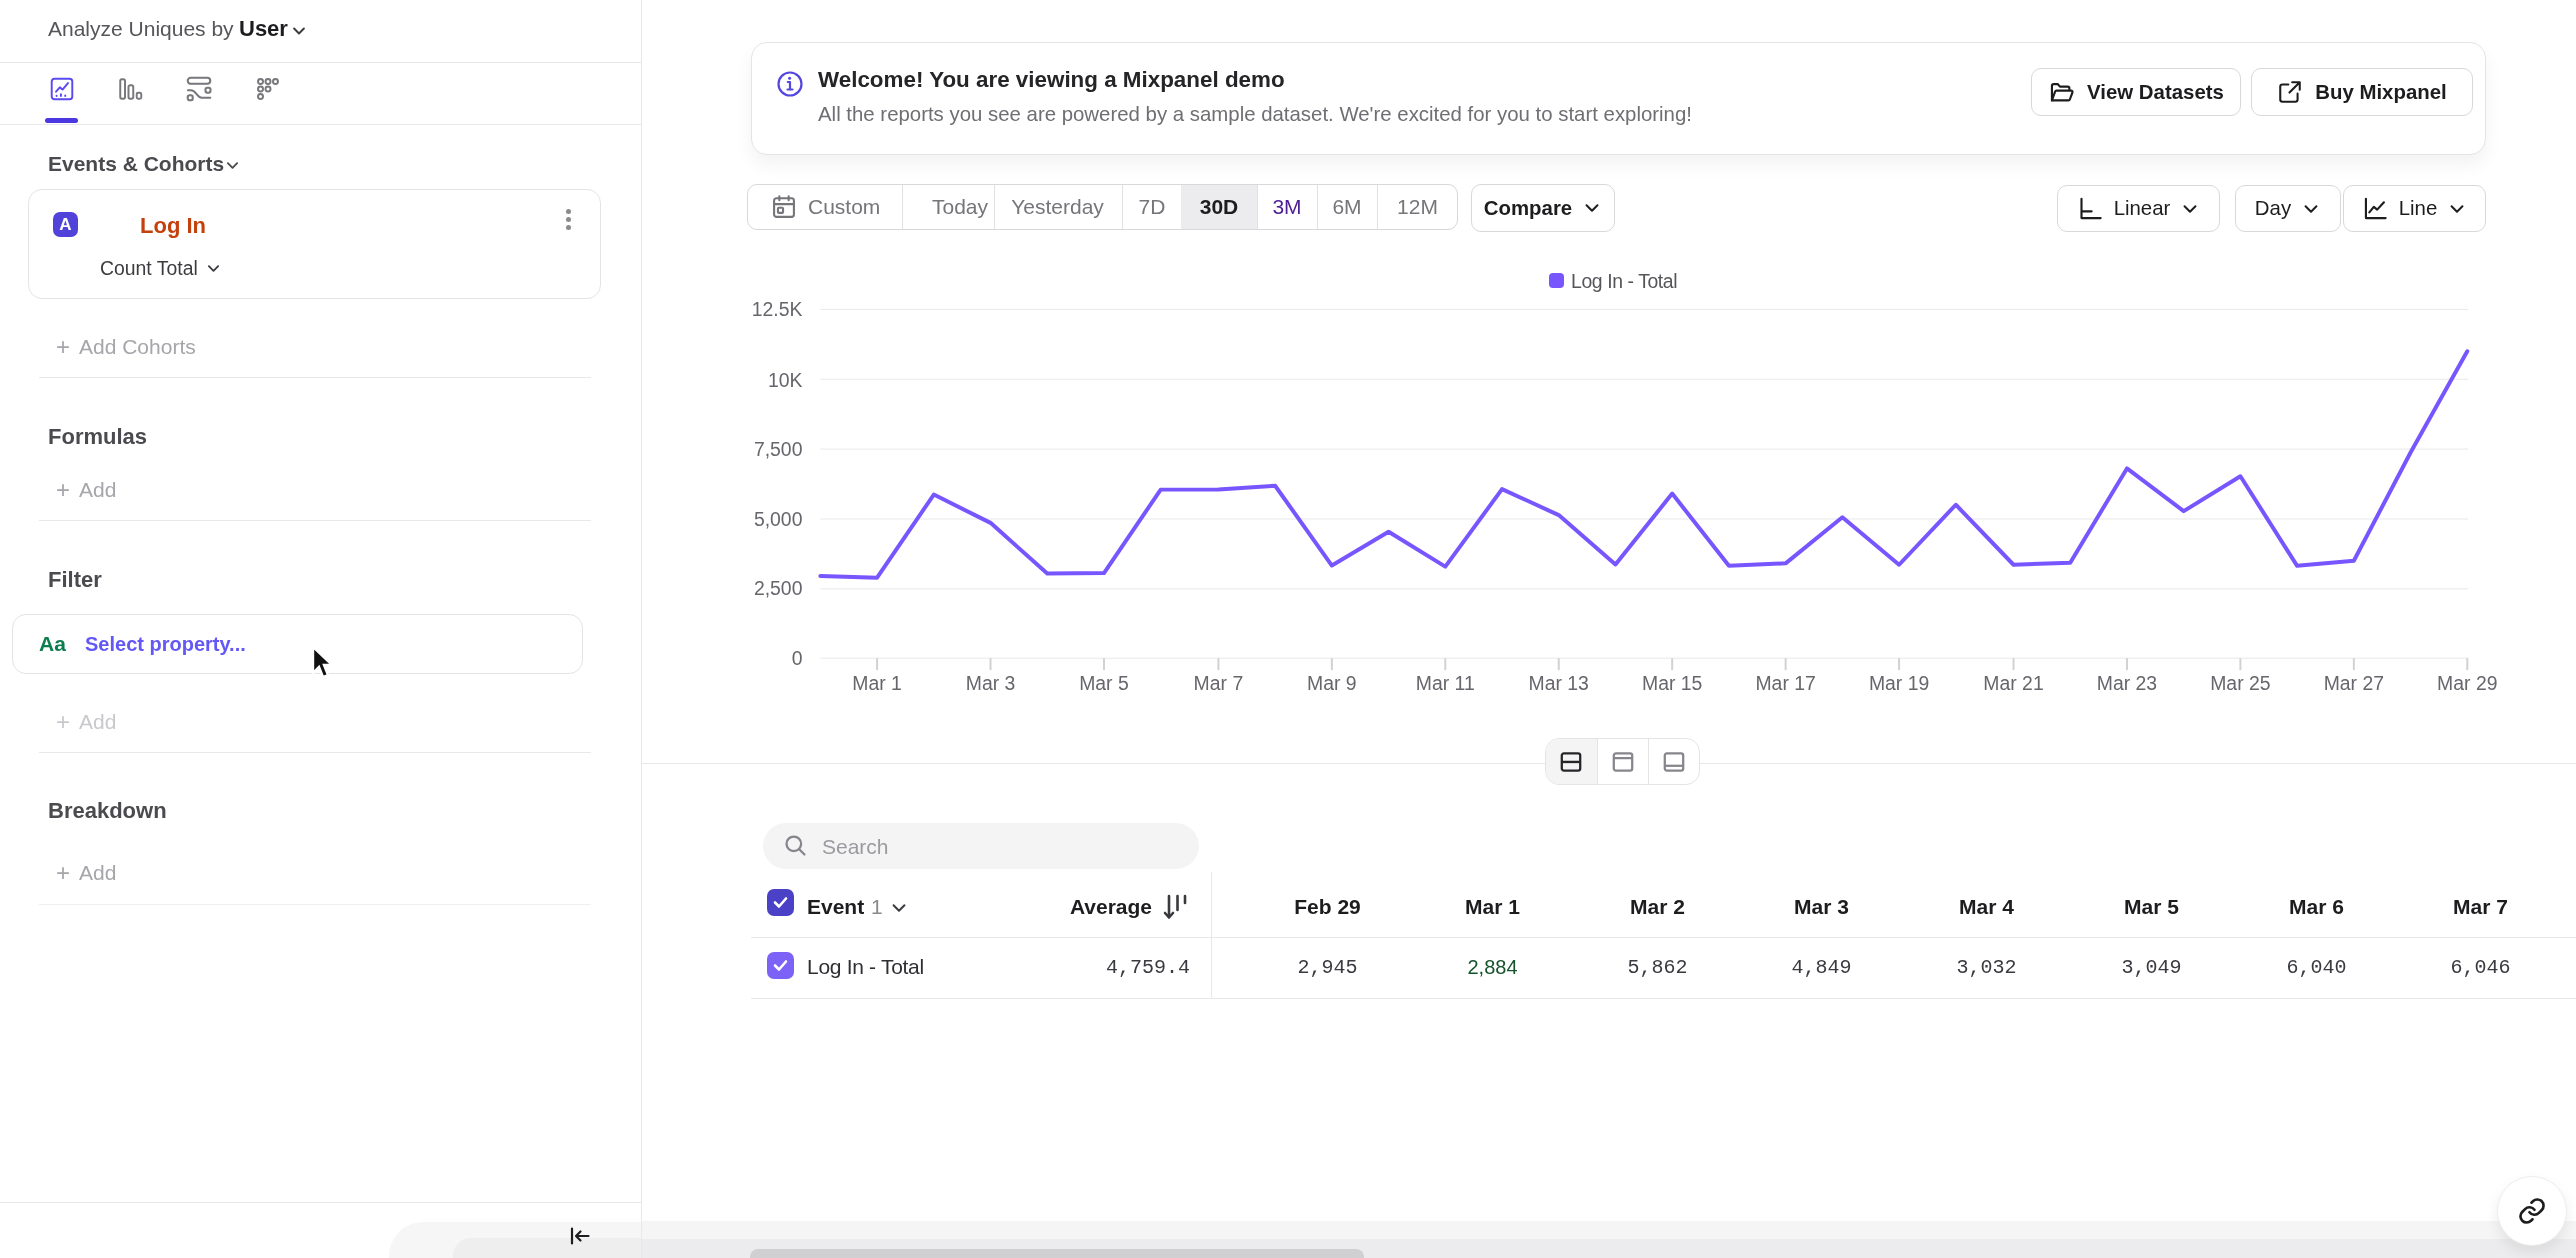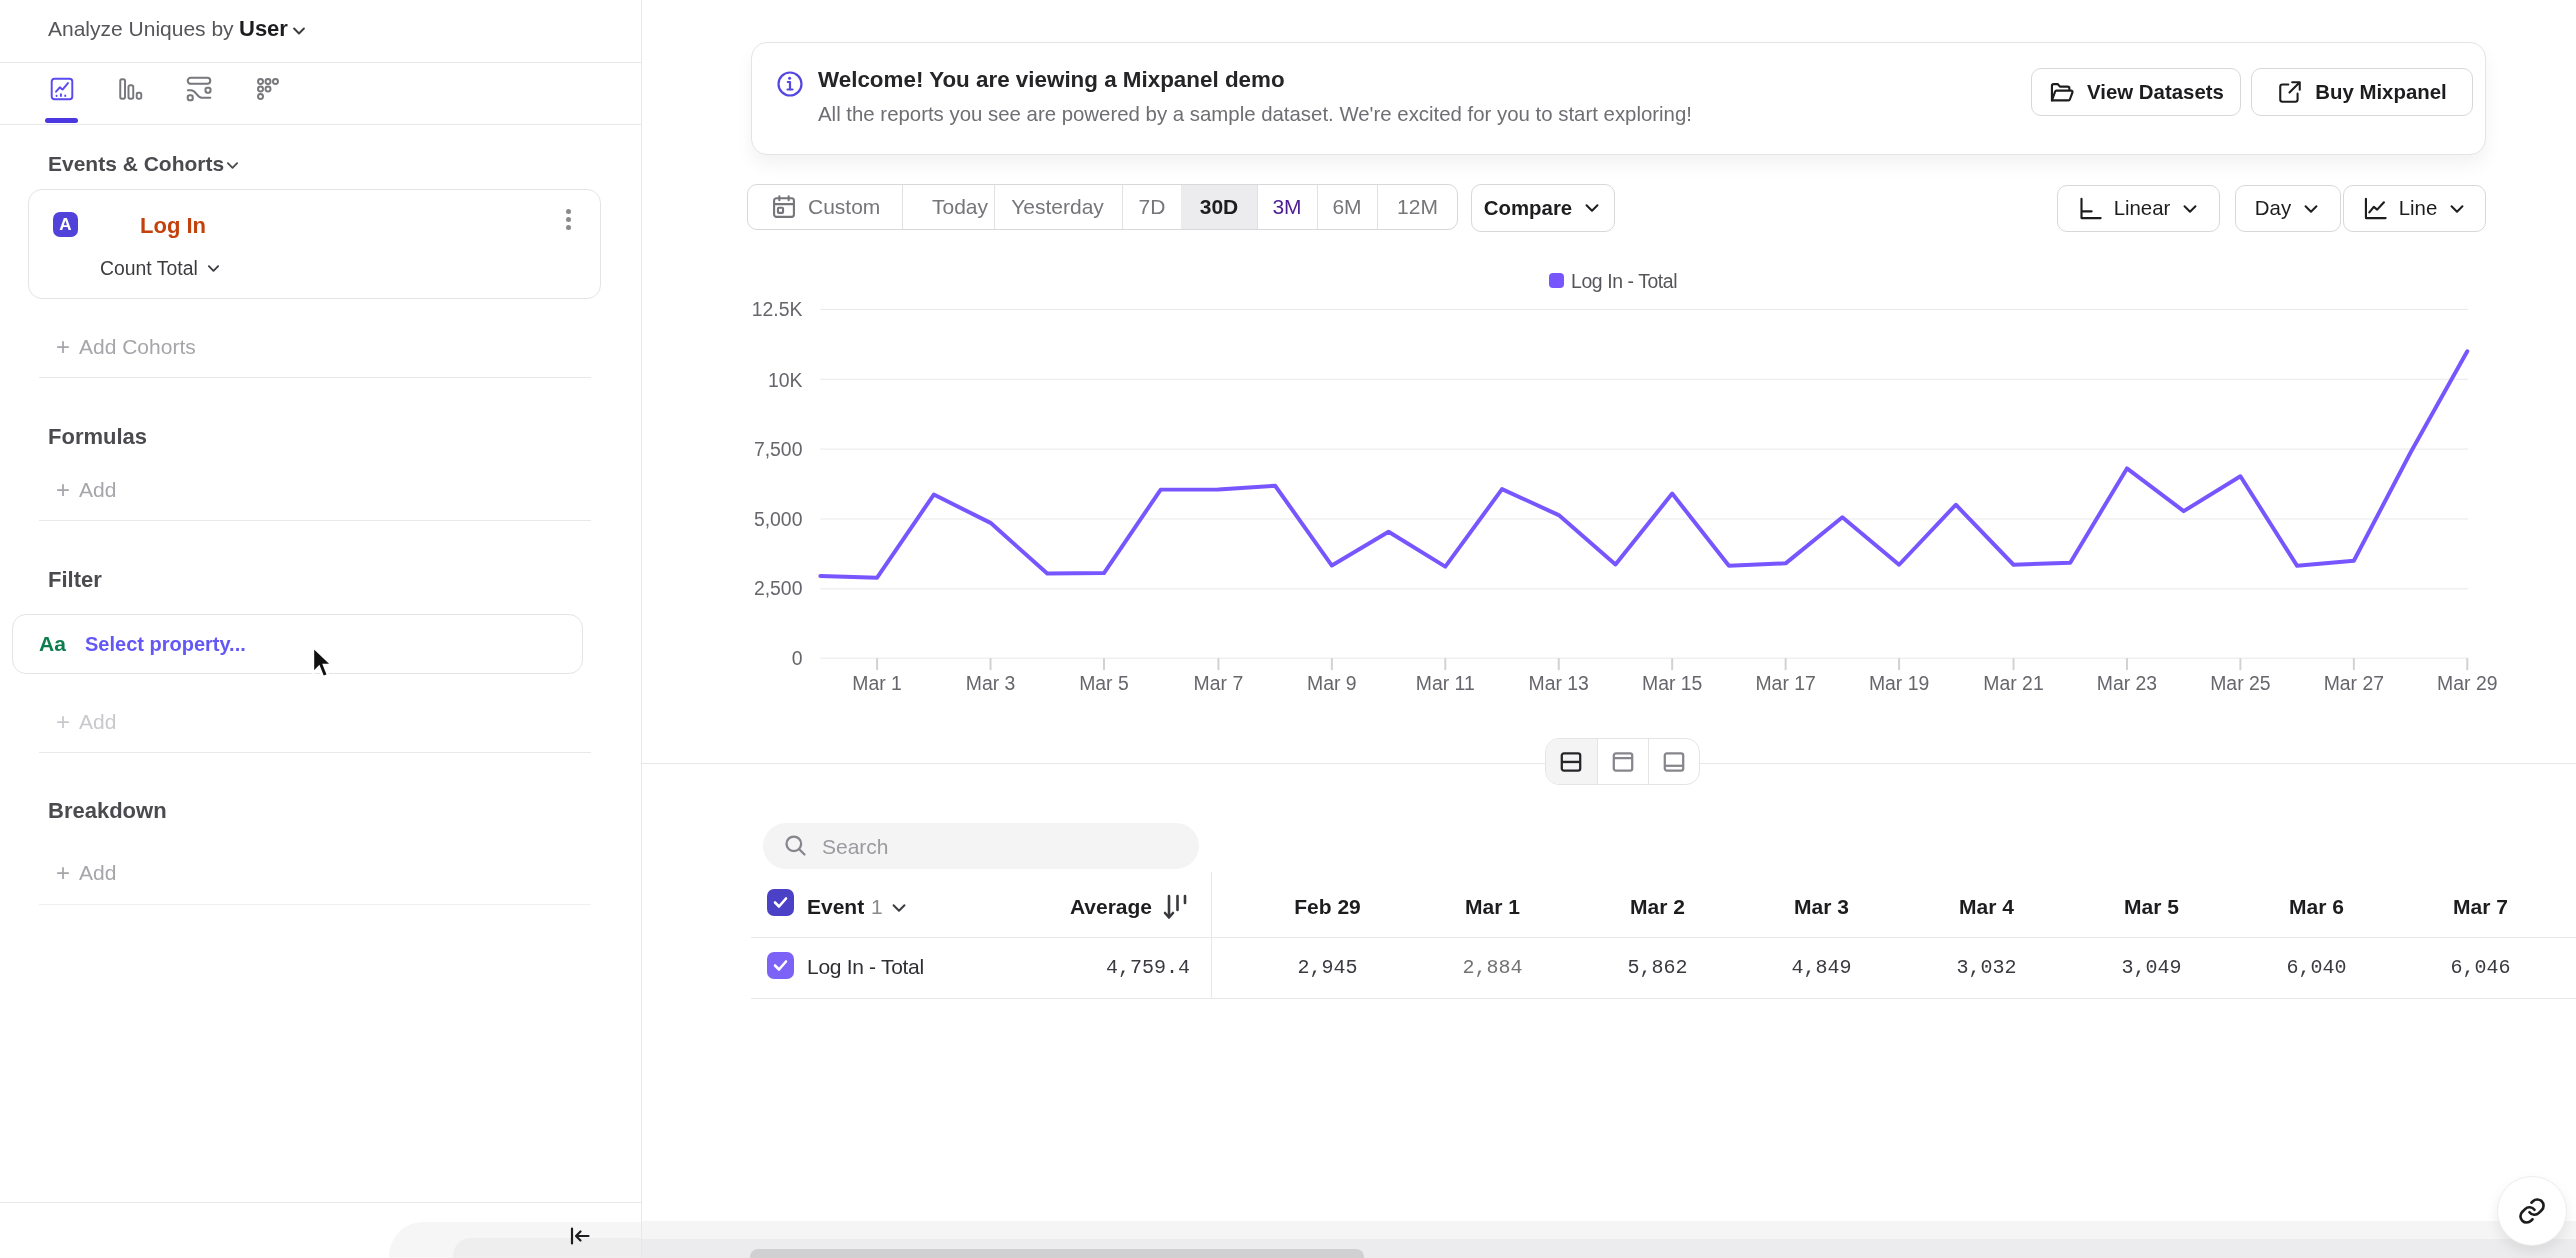--- a/index.html
+++ b/index.html
@@ -300,21 +300,21 @@
   <div class="hline" style="left:751px;top:937px;width:1825px;"></div>
 
   <div class="abs" style="left:767px;top:952px;width:27px;height:27px;border-radius:7px;background:#7c62f6;">
     <svg width="27" height="27" viewBox="0 0 27 27" fill="none" stroke="#fff" stroke-width="2.6" stroke-linecap="round" stroke-linejoin="round">
         <path d="M8 13.5 L12 17.5 L19 9.5"></path>
       </svg>
   </div>
   <div class="abs" style="left:807px;top:955px;font-size:21px;letter-spacing:-0.3px;color:#2f2f33;">Log In - Total</div>
   <div class="abs" style="left:991px;top:956px;width:199px;text-align:right;font-size:20px;font-family:'Liberation Mono',monospace;color:#3a3a40;">4,759.4</div>
   <div class="abs" style="left:1258px;top:956px;width:139px;text-align:center;font-size:20px;font-family:'Liberation Mono',monospace;color:#3a3a40;">2,945</div>
-  <div class="abs" style="left:1423px;top:956px;width:139px;text-align:center;font-size:20px;font-family:Liberation Mono, monospace;color:#737373;">2,884</div>
+  <div class="abs" style="left:1423px;top:956px;width:139px;text-align:center;font-size:20px;font-family:Liberation Sans, sans-serif;color:#14532d;">2,884</div>
   <div class="abs" style="left:1588px;top:956px;width:139px;text-align:center;font-size:20px;font-family:'Liberation Mono',monospace;color:#3a3a40;">5,862</div>
   <div class="abs" style="left:1752px;top:956px;width:139px;text-align:center;font-size:20px;font-family:'Liberation Mono',monospace;color:#3a3a40;">4,849</div>
   <div class="abs" style="left:1917px;top:956px;width:139px;text-align:center;font-size:20px;font-family:'Liberation Mono',monospace;color:#3a3a40;">3,032</div>
   <div class="abs" style="left:2082px;top:956px;width:139px;text-align:center;font-size:20px;font-family:'Liberation Mono',monospace;color:#3a3a40;">3,049</div>
   <div class="abs" style="left:2247px;top:956px;width:139px;text-align:center;font-size:20px;font-family:'Liberation Mono',monospace;color:#3a3a40;">6,040</div>
   <div class="abs" style="left:2411px;top:956px;width:139px;text-align:center;font-size:20px;font-family:'Liberation Mono',monospace;color:#3a3a40;">6,046</div>
   <div class="hline" style="left:751px;top:998px;width:1825px;"></div>
 
   <div class="abs" style="left:389px;top:1222px;width:252px;height:36px;background:#f6f6f7;border-top-left-radius:34px;"></div>
   <div class="abs" style="left:453px;top:1238px;width:188px;height:20px;background:#eeeeef;border-top-left-radius:18px;"></div>

